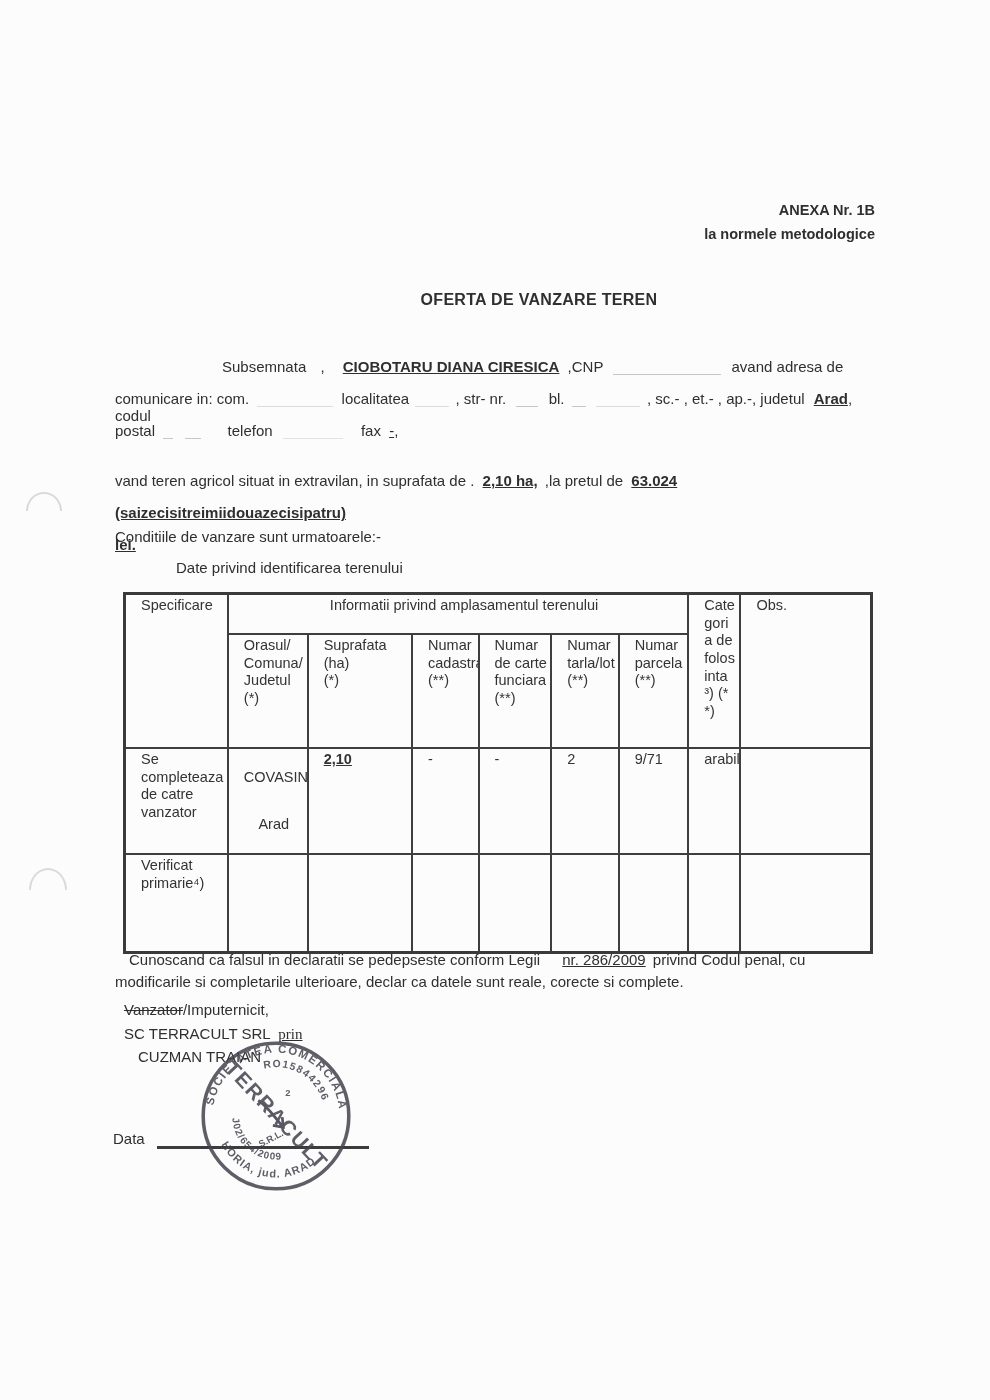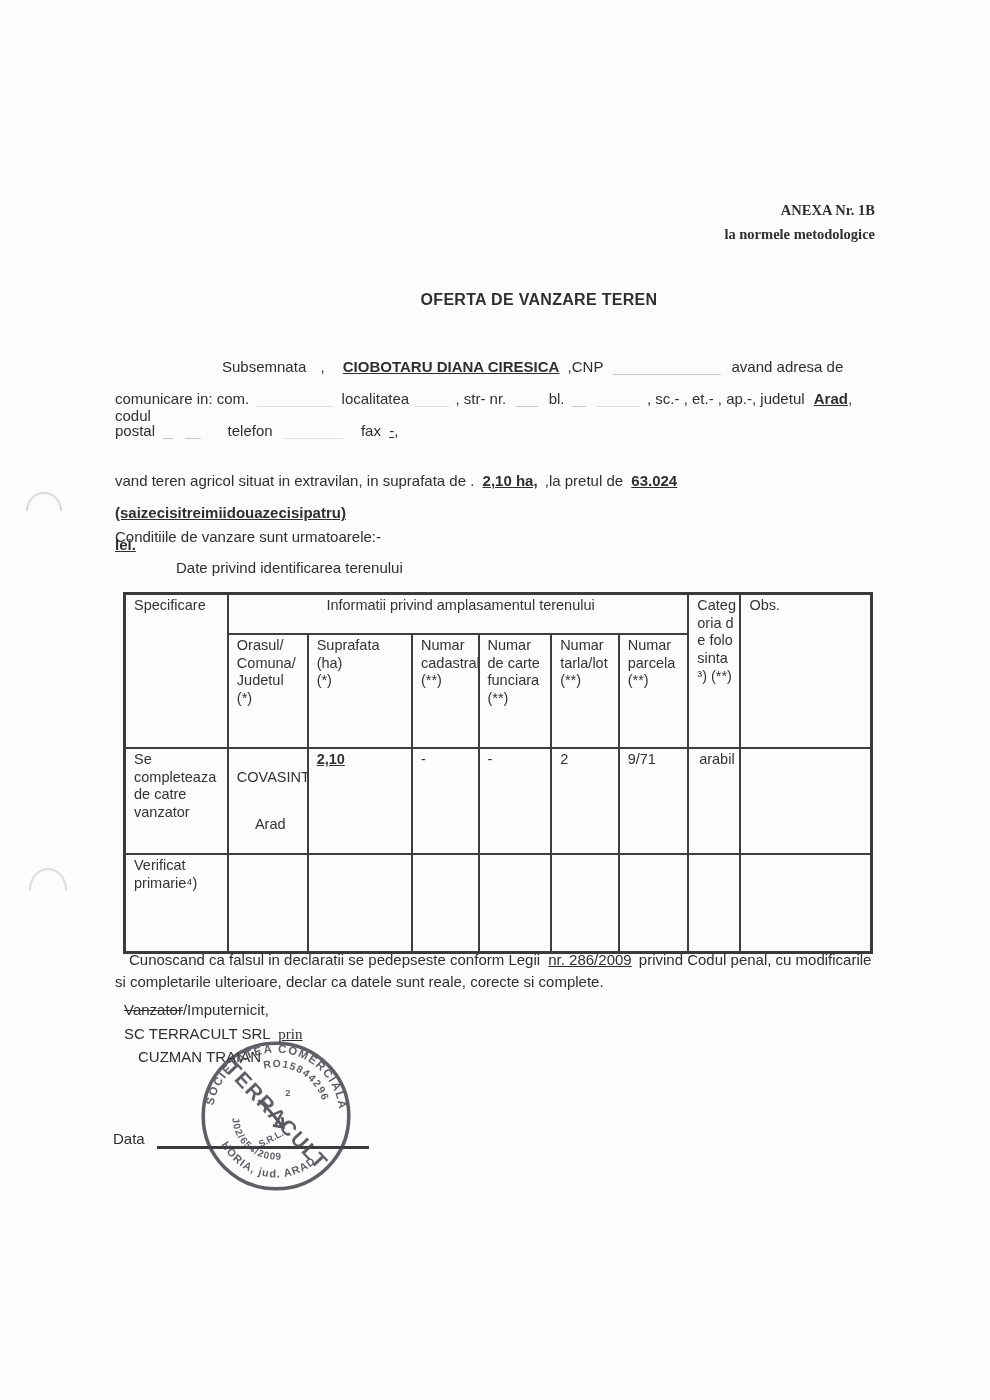--- a/index.html
+++ b/index.html
@@ -7,29 +7,29 @@
     position:relative; width:990px; height:1400px; margin:0 auto;
     background:#fcfcfc; overflow:hidden;
     font-family:"Liberation Sans", sans-serif;
     color:#2f2f2f; font-size:15px;
   }
   .abs{position:absolute;}
   .b{font-weight:bold;}
   .bu{font-weight:bold; text-decoration:underline;}
   .u{text-decoration:underline;}
   .strike{text-decoration:line-through;}
-  .right{text-align:right;font-family:Liberation Serif, serif;}
+  .right{text-align:right;}
   .center{text-align:center;}
 
   .blank{display:inline-block; height:15px; border-bottom:1px solid #c6c6c6; vertical-align:-3px;}
 
   
   table.land{border-collapse:collapse; table-layout:fixed; width:750px;
     border:3px solid #3a3a3a; font-size:14.5px; line-height:1.22; color:#333;}
-  table.land td{border:2px solid #3e3e3e; padding:2px 3px 2px 8px;
+  table.land td{border:2px solid #3e3e3e; padding:2px 3px 2px 15px;
     white-space:pre-line; overflow:hidden; vertical-align:top;}
   tr.h1 td{height:34px;}
   tr.h2 td{height:108px;}
   tr.r1 td{height:100px;}
   tr.r2 td{height:92px;}
   td.mid{vertical-align:middle;}
   td.info-span{text-align:center; vertical-align:middle;}
   td.categ{word-break:break-all;}
 
   
@@ -173,21 +173,21 @@
         <td></td>
         <td></td>
         <td></td>
       </tr>
     </tbody>
       </table>
   </div>
 
   <div class="abs" style="left:115px; top:949px; width:768px; line-height:22px;">
     <span style="display:inline-block; width:14px;"></span><span>Cunoscand ca falsul in declaratii se pedepseste conform Legii</span>
-    <span class="u" style="margin-left:4px;">nr. 286/2009</span>
+    <span class="u" style="margin-left:18px;">nr. 286/2009</span>
     <span style="margin-left:3px;">privind Codul penal, cu modificarile si completarile ulterioare, declar ca datele sunt reale, corecte si complete.</span>
   </div>
 
   <div class="abs" style="left:124px; top:1001px;">
     <span class="strike">Vanzator</span><span>/Imputernicit,</span>
   </div>
   <div class="abs" style="left:124px; top:1025px;">
     <span>SC TERRACULT SRL</span>
     <span class="u" style="margin-left:4px;font-family:Liberation Serif, serif;">prin</span>
   </div>

